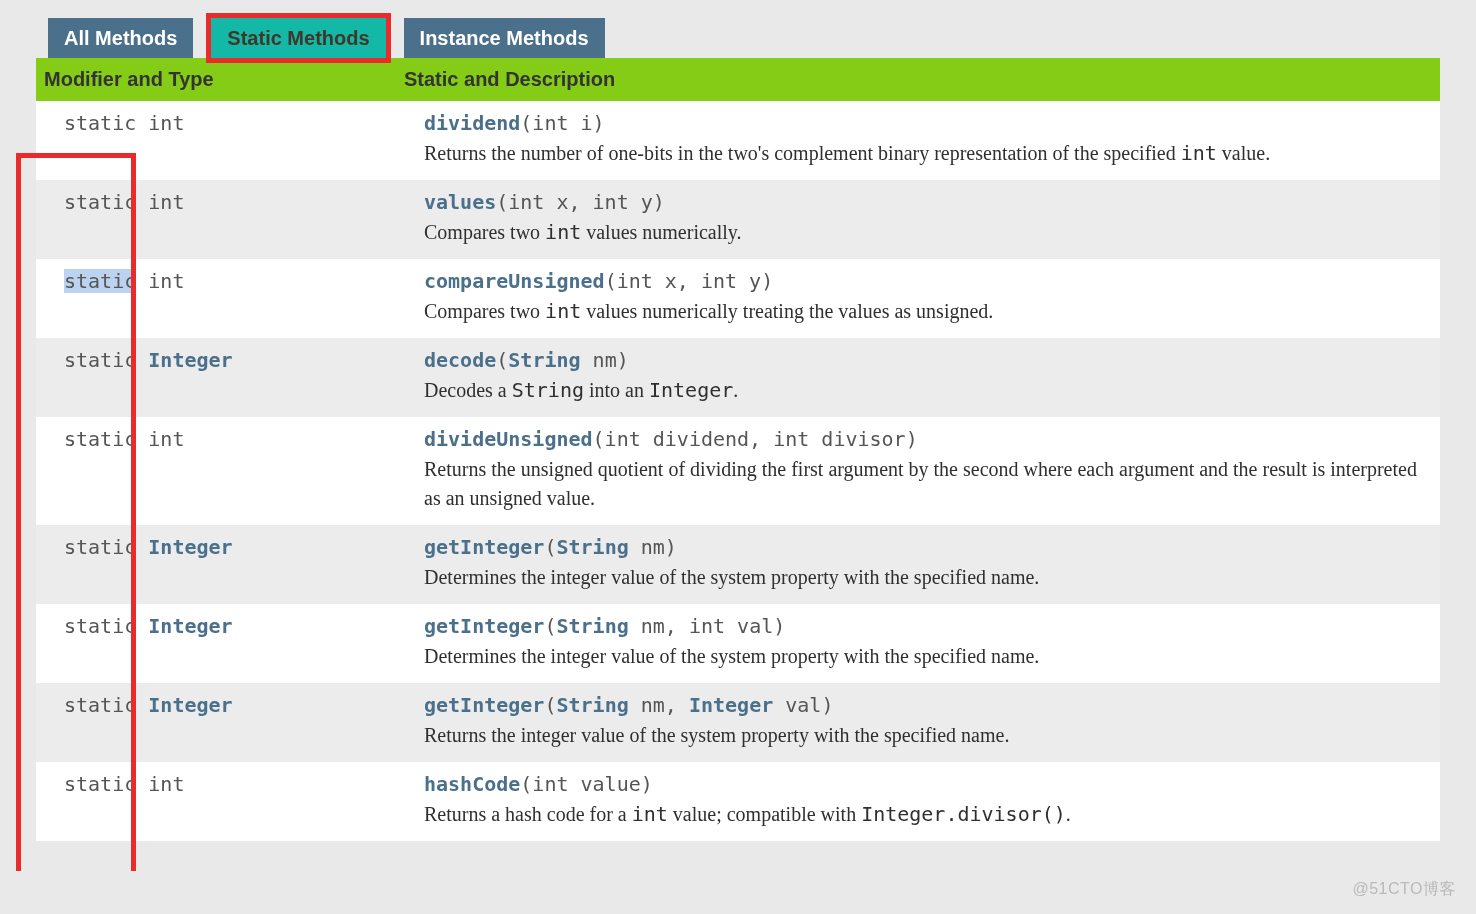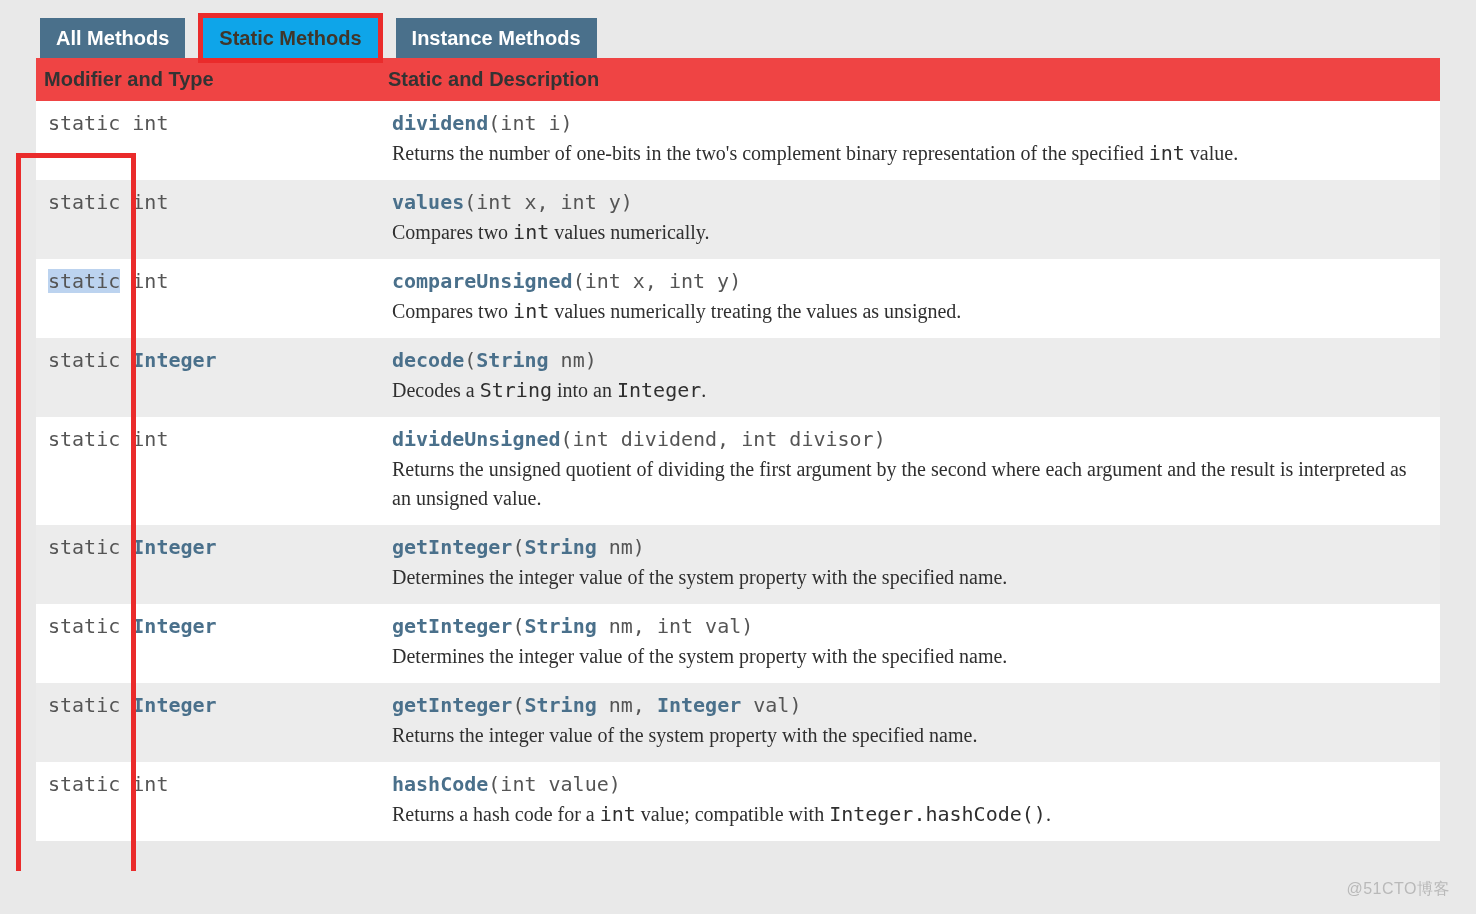--- a/index.html
+++ b/index.html
@@ -17,63 +17,63 @@
     font-style: italic;
     font-weight: bold;
     font-family: Georgia, serif;
     color: #2a2a2a;
     font-size: 26px;
     margin: 0 0 28px 2px;
   }
   .tabbar {
     display: flex;
     gap: 18px;
-    margin-left: 4px;
+    margin-left: 12px;
   }
   .tab {
     background: #4a708b;
     color: #ffffff;
     font-weight: bold;
     font-family: Verdana, Geneva, sans-serif;
     font-size: 20px;
     padding: 10px 16px 10px 16px;
     display: inline-block;
     line-height: 1;
   }
   .tab.active {
-    background: #0ea5e9;
+    background: #14b8a6;
     color: #40362a;
   }
   .tab.highlight-border {
     box-shadow: 0 0 0 5px #ea2b2b;
   }
   table.methods {
     border-collapse: collapse;
     width: 100%;
     margin-top: 0;
   }
   table.methods thead th {
-    background: #ef4444;
+    background: #84cc16;
     text-align: left;
     font-family: Verdana, Geneva, sans-serif;
     font-weight: bold;
     color: #333;
     font-size: 20px;
     padding: 10px 8px 10px 8px;
     border: 0;
   }
   table.methods tbody tr.odd td {
     background: #ffffff;
   }
   table.methods tbody tr.even td {
     background: #ececec;
   }
   table.methods td {
     vertical-align: top;
-    padding: 10px 12px 12px 12px;
+    padding: 10px 12px 12px 28px;
     border: 0;
   }
   td.modcol {
     width: 320px;
     font-family: "DejaVu Sans Mono", Menlo, Consolas, monospace;
     font-size: 20px;
     color: #555;
     white-space: pre;
   }
   td.modcol .kw-static {
@@ -120,21 +120,21 @@
     pointer-events: none;
   }
   .page-wrap {
     position: relative;
   }
   .selected-text {
     background: #bcd3ef;
   }
   .watermark {
     position: fixed;
-    right: 26px;
+    right: 20px;
     bottom: 14px;
     color: #b9b9b9;
     font-family: Arial, sans-serif;
     font-size: 16px;
     letter-spacing: 0.5px;
   }
 </style>
 </head>
 <body>
 
@@ -208,21 +208,21 @@
           <td class="modcol"><span class="kw-static">static</span> <span class="kw-type link">Integer</span></td>
           <td class="desccol">
             <div class="sig"><span class="mname">getInteger</span><span>(<span class="ptype link">String</span> nm, <span class="ptype link">Integer</span> val)</span></div>
             <div class="blurb">Returns the integer value of the system property with the specified name.</div>
           </td>
         </tr>
         <tr class="odd">
           <td class="modcol"><span class="kw-static">static</span> <span class="kw-type">int</span></td>
           <td class="desccol">
             <div class="sig"><span class="mname">hashCode</span><span>(int value)</span></div>
-            <div class="blurb">Returns a hash code for a <code>int</code> value; compatible with <code>Integer.hashCode()</code>.</div>
+            <div class="blurb">Returns a hash code for a <code>int</code> value; compatible with <code>Integer.divisor()</code>.</div>
           </td>
         </tr>
       </tbody>
   </table>
 
   <div id="static-col-box" class="red-col-box" style="left: 16px; top: 153px; width: 110px; height: 752px;"></div>
 </div>
 
 <div class="watermark">@51CTO博客</div>
 

